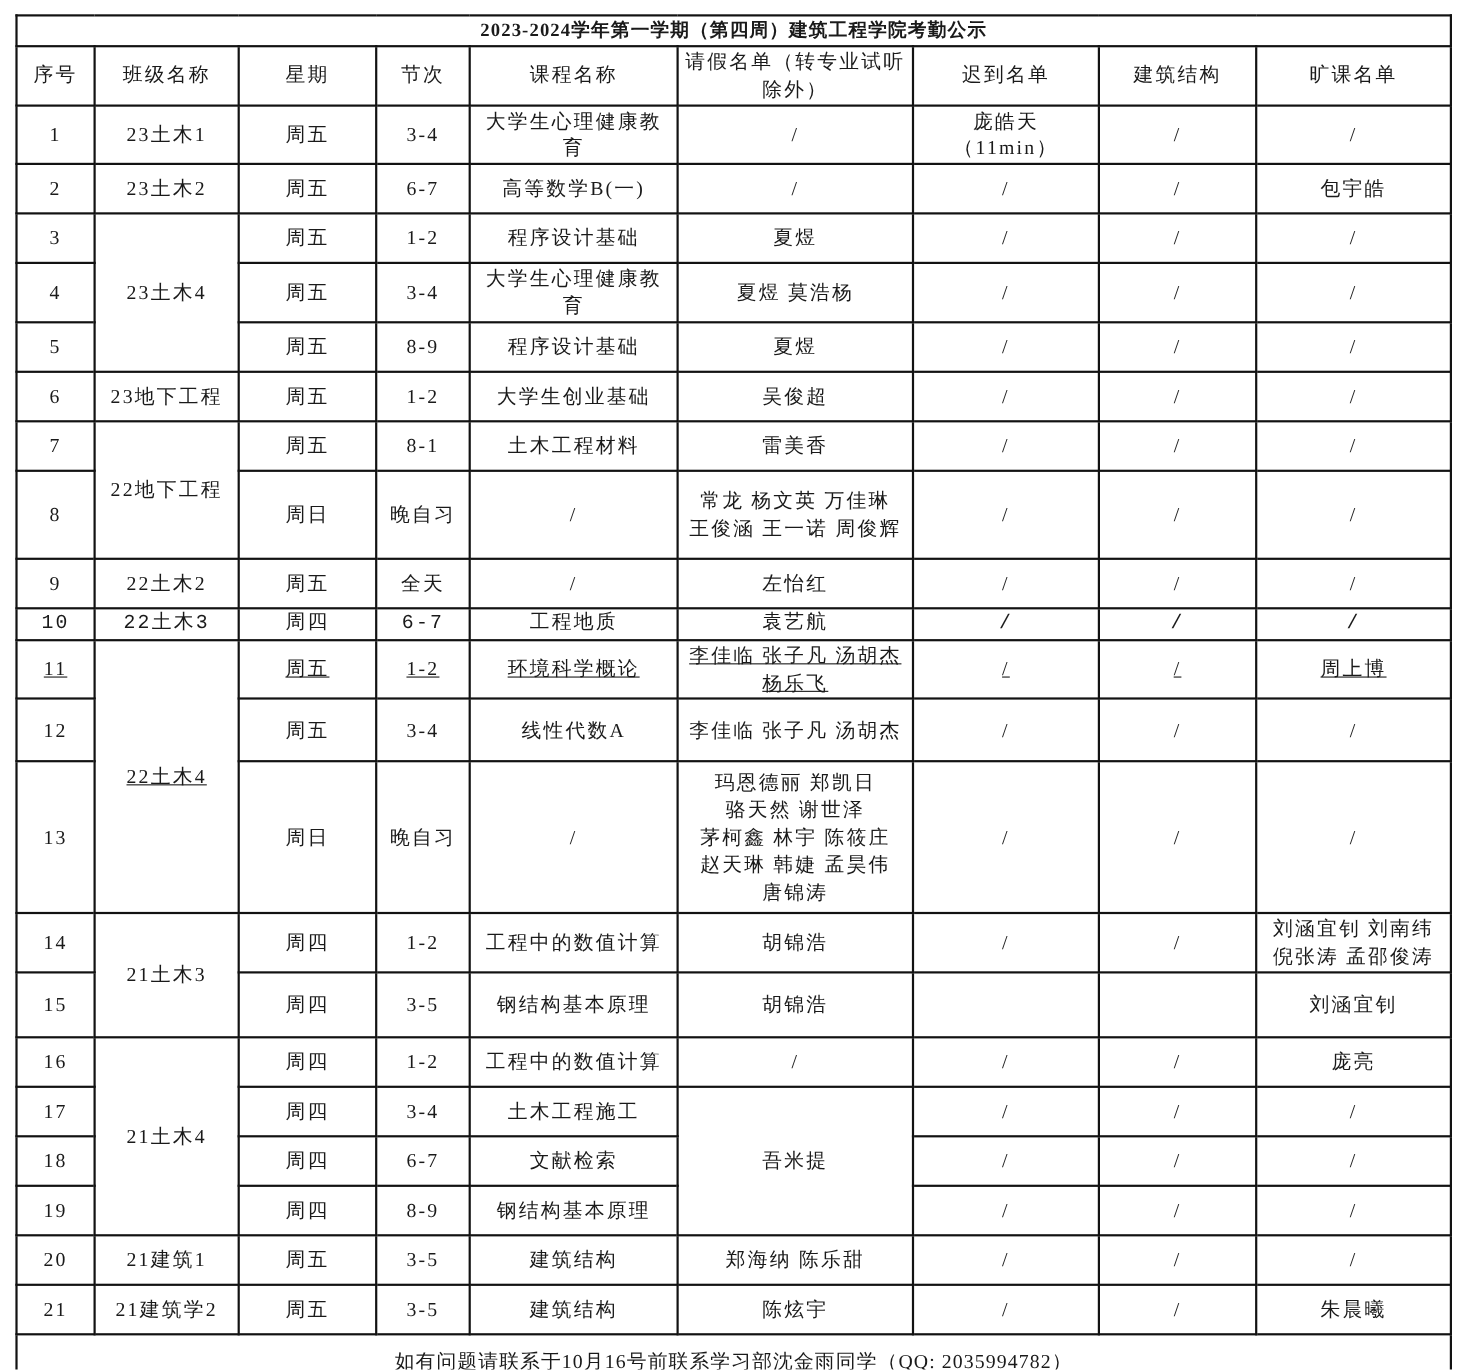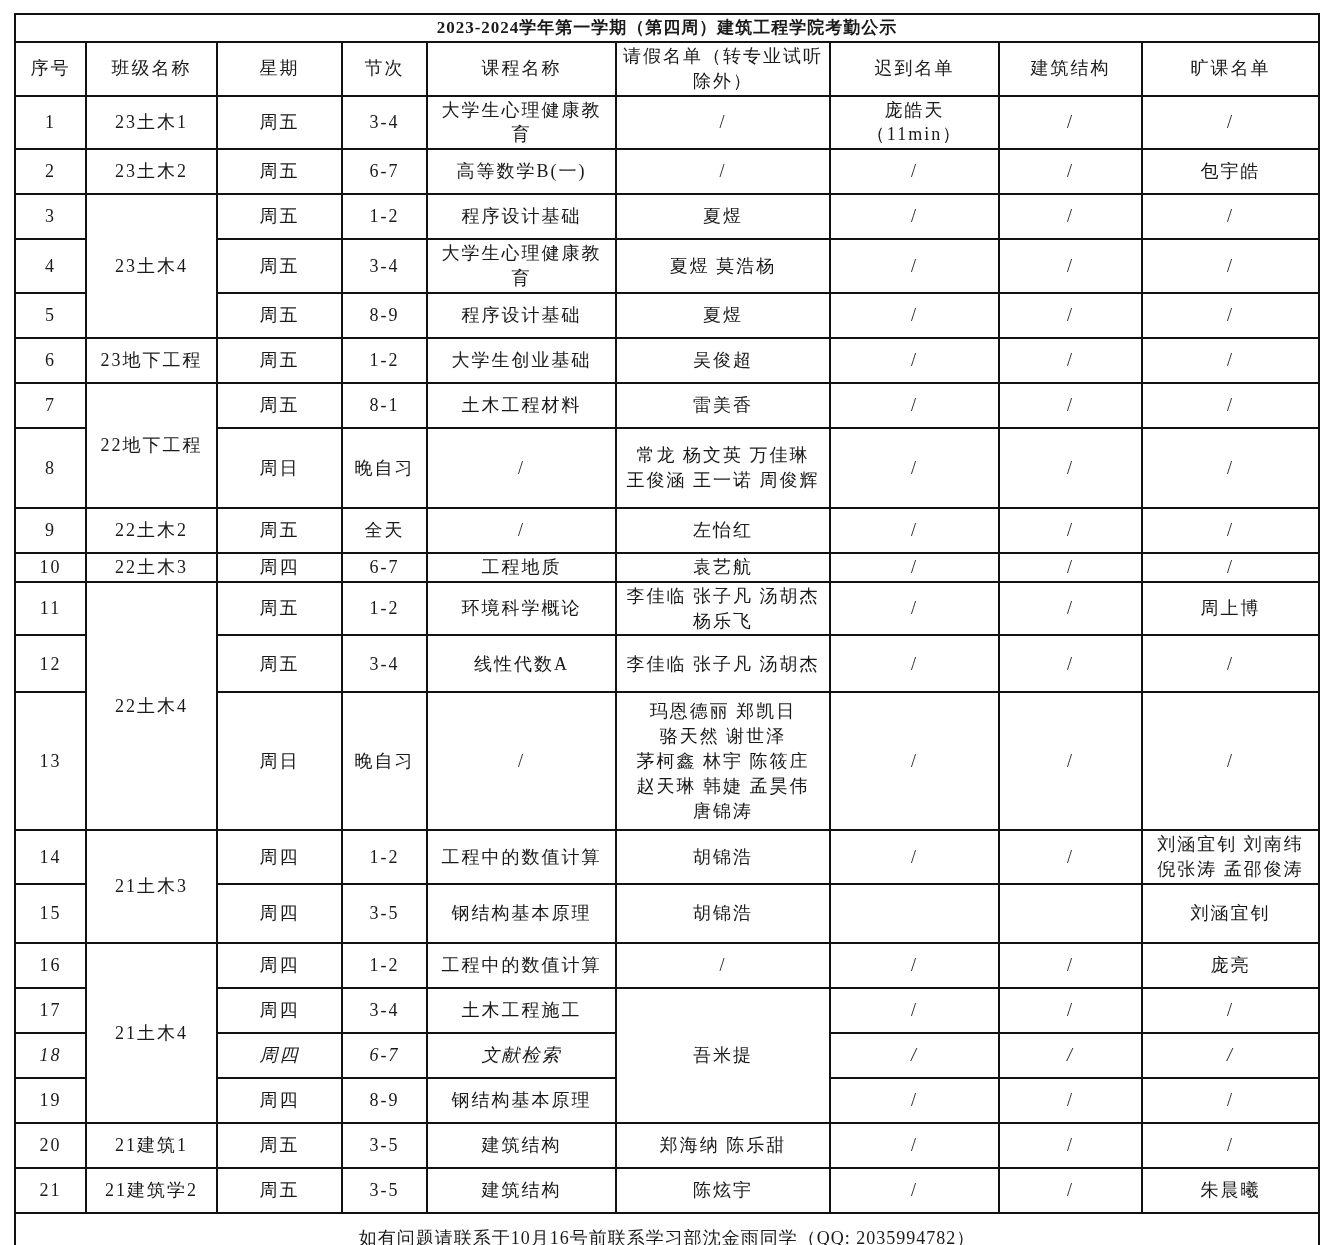--- a/index.html
+++ b/index.html
@@ -178,32 +178,32 @@
           <td>9</td>
           <td>22土木2</td>
           <td>周五</td>
           <td>全天</td>
           <td>/</td>
           <td>左怡红</td>
           <td>/</td>
           <td>/</td>
           <td>/</td>
         </tr>
-        <tr style="height: 28px;">
+        <tr style="height: 28px; font-family: Liberation Mono, monospace;">
           <td>10</td>
           <td>22土木3</td>
           <td>周四</td>
           <td>6-7</td>
           <td>工程地质</td>
           <td>袁艺航</td>
           <td>/</td>
           <td>/</td>
           <td>/</td>
         </tr>
-        <tr style="height: 45px;">
+        <tr style="height: 45px; text-decoration: underline;">
           <td>11</td>
           <td rowspan="3">22土木4</td>
           <td>周五</td>
           <td>1-2</td>
           <td>环境科学概论</td>
           <td>李佳临 张子凡 汤胡杰
 杨乐飞</td>
           <td>/</td>
           <td>/</td>
           <td>周上博</td>
@@ -268,21 +268,21 @@
         <tr style="height: 45px;">
           <td>17</td>
           <td>周四</td>
           <td>3-4</td>
           <td>土木工程施工</td>
           <td rowspan="3">吾米提</td>
           <td>/</td>
           <td>/</td>
           <td>/</td>
         </tr>
-        <tr style="height: 45px; font-style: italic;">
+        <tr style="height: 45px;">
           <td>18</td>
           <td>周四</td>
           <td>6-7</td>
           <td>文献检索</td>
           <td>/</td>
           <td>/</td>
           <td>/</td>
         </tr>
         <tr style="height: 45px;">
           <td>19</td>

